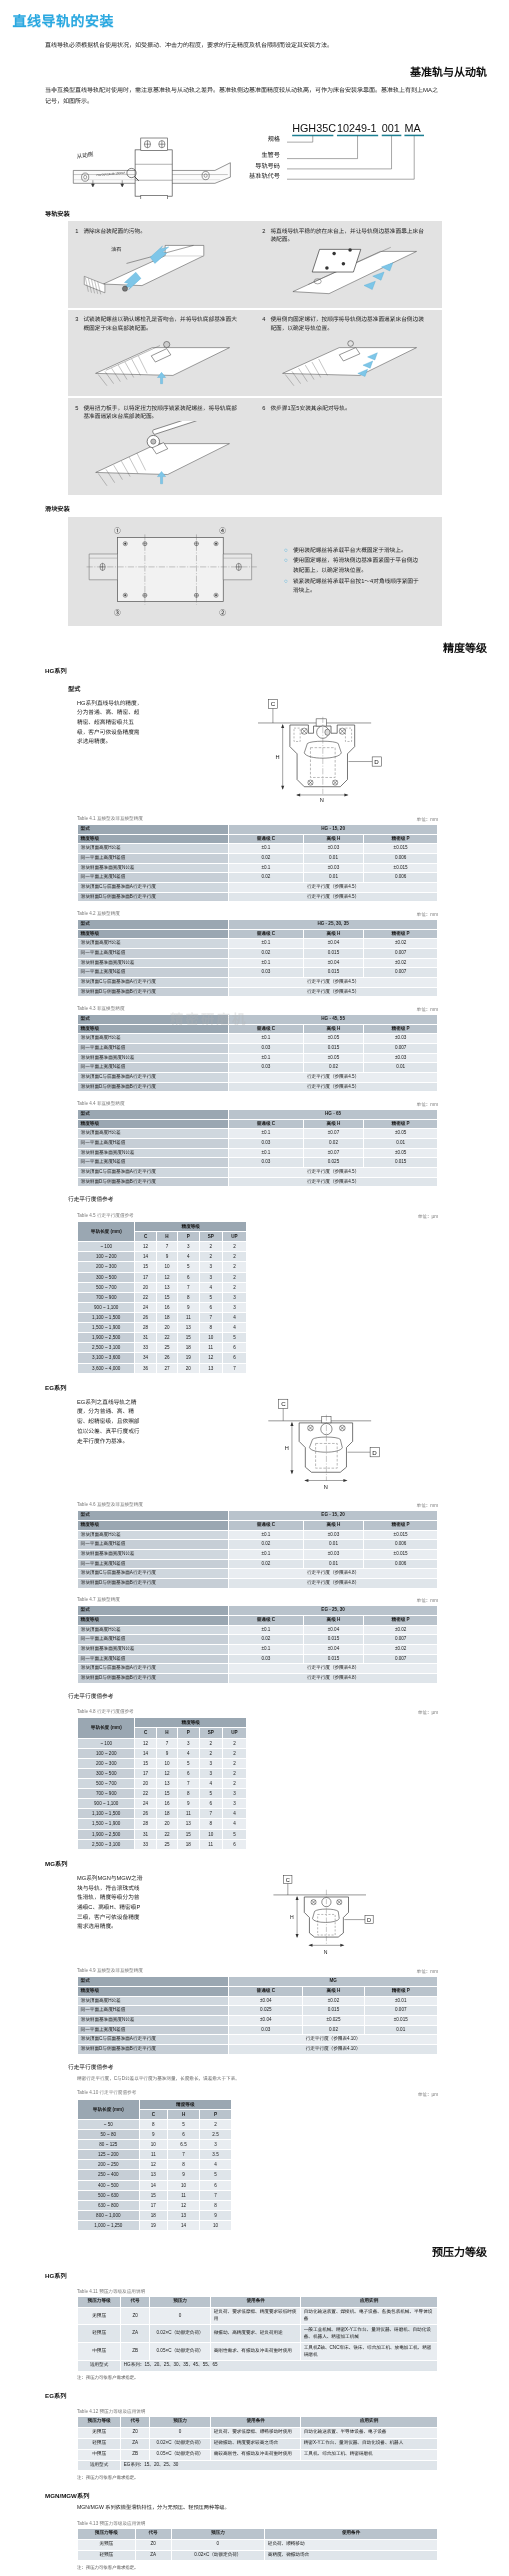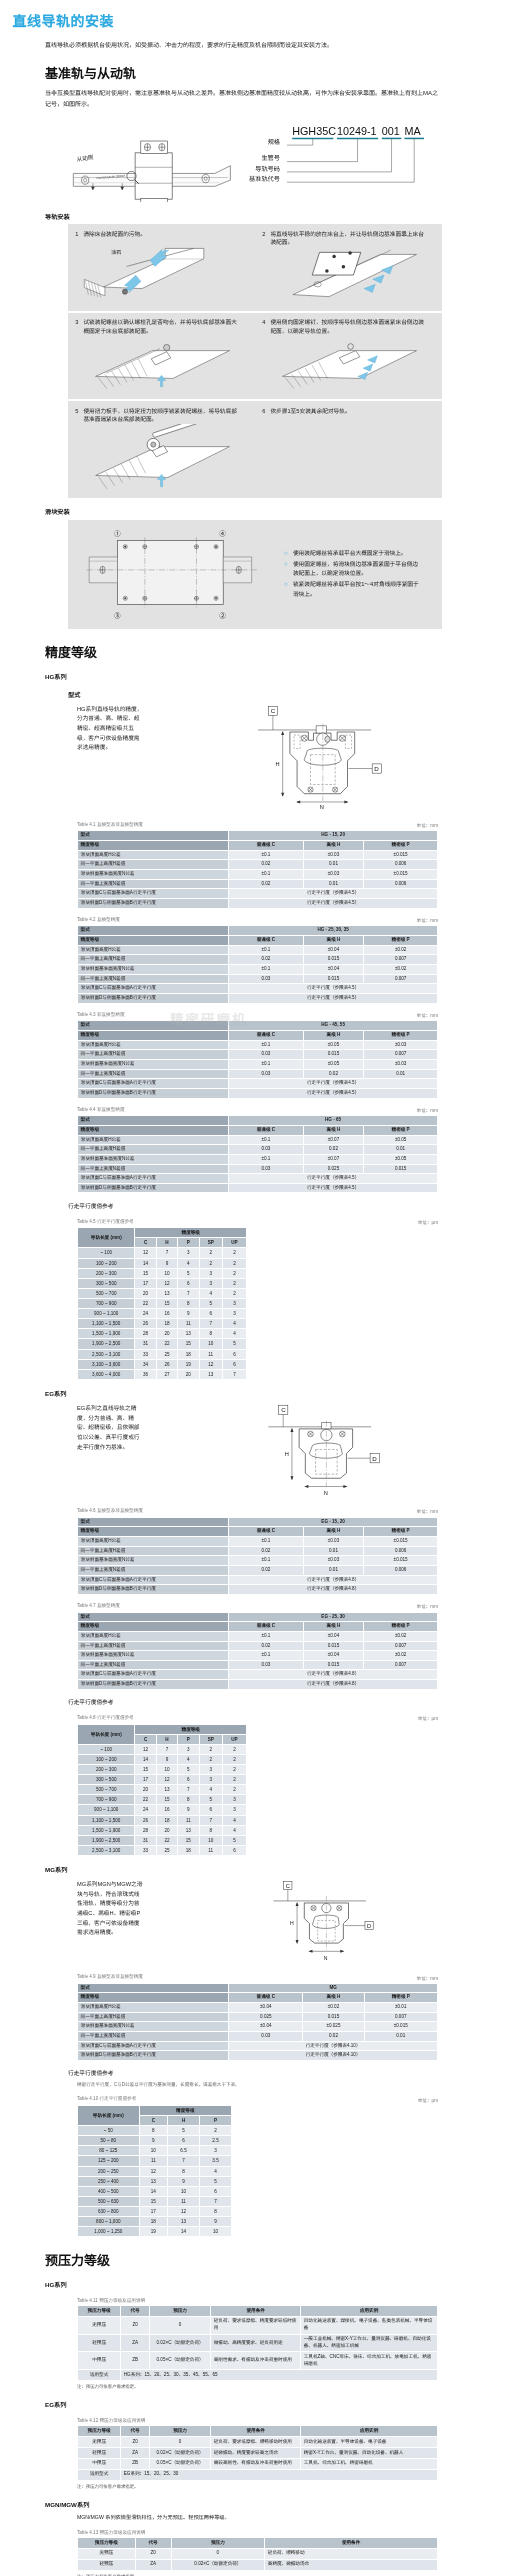--- a/index.html
+++ b/index.html
@@ -23,24 +23,25 @@
 
   h1.doc-title {
     font-size: 14px;
     font-weight: bold;
     color: #2aa8e0;
     margin: 11.3px 0 7.2px 12.4px;
     letter-spacing: 0.5px;
     text-shadow: 0 0.5px 0 #d8eef8;
   }
   h2.sec-title {
-    font-size: 13px;
+    font-size: 11px;
     font-weight: bold;
     color: #111;
     margin: 13.4px 0 4.1px 45px;
+    text-align: right;
   }
   h3.sub-title {
     font-size: 6.2px;
     font-weight: bold;
     color: #111;
     margin: 9.3px 0 3.1px 45px;
   }
   h3.sub-title-in {
     font-size: 6.2px;
     font-weight: bold;

